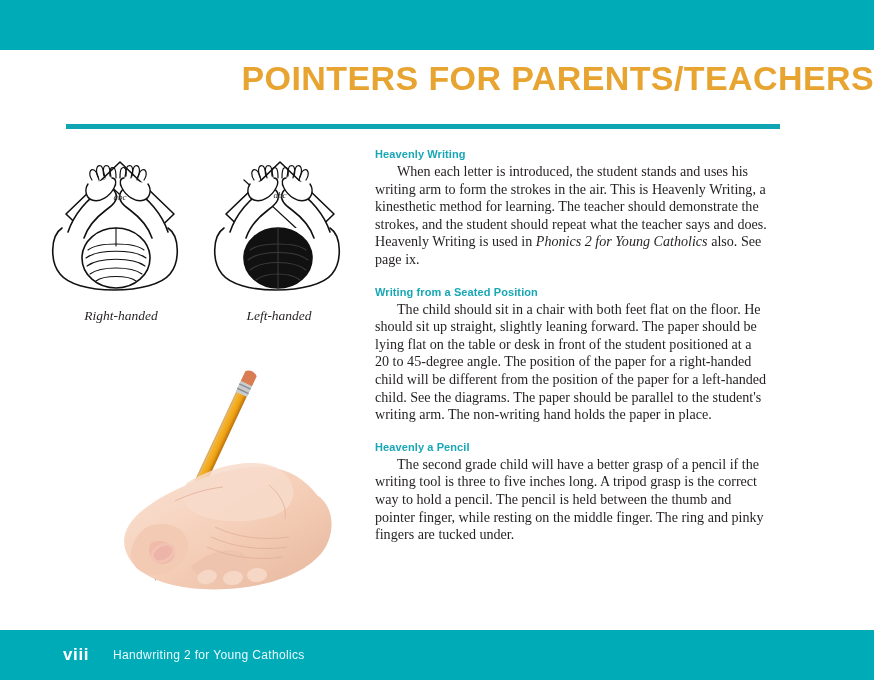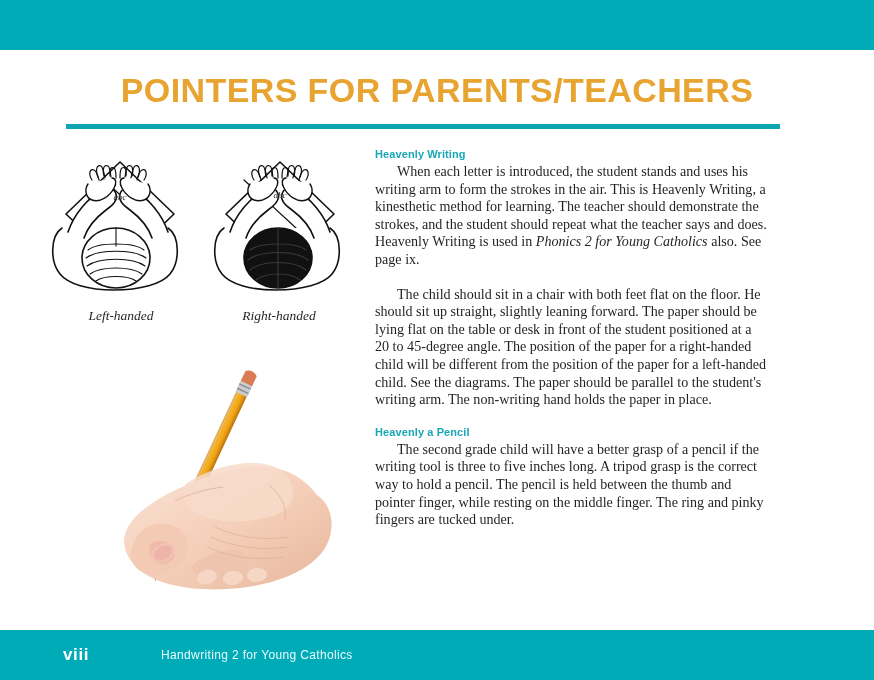--- a/index.html
+++ b/index.html
@@ -22,22 +22,22 @@
     left: 0; right: 0;
     background: #00ABB8;
   }
   .band-top    { top: 0;  height: 50px; }
   .band-bottom { top: 630px; height: 50px; }
 
   
   .page-title {
     position: absolute;
     left: 0; right: 0;
-    top: 70px;
-    text-align: center;
+    top: 58px;
+    text-align: right;
     font-family: "Liberation Sans", sans-serif;
     font-weight: bold;
     font-size: 34px;
     letter-spacing: 0.4px;
     color: #E8A431;
     line-height: 40px;
     white-space: nowrap;
   }
   .title-rule {
     position: absolute;
@@ -117,21 +117,20 @@
   .sec-body i { }
 
   
   .footer-inner {
     position: absolute;
     left: 0; top: 630px;
     height: 50px;
     width: 874px;
     display: flex;
     align-items: center;
-    gap: 48px;
   }
   .folio {
     margin-left: 63px;
     font-family: "Liberation Sans", sans-serif;
     font-weight: bold;
     font-size: 17px;
     color: #ffffff;
     letter-spacing: 0.6px;
   }
   .footer-text {
@@ -218,22 +217,22 @@
             <path d="M44 120 C56 110 88 110 100 120" stroke="#3a3a3a" stroke-width="1.1"></path>
             <path d="M50 130 C60 122 84 122 94 130" stroke="#3a3a3a" stroke-width="1.1"></path>
             <path d="M72 78 L72 138" stroke="#3a3a3a" stroke-width="1.1"></path>
           </g>
           <text x="74" y="48" text-anchor="middle" font-family="Liberation Serif, serif" font-style="italic" font-size="9" fill="#333">abc</text>
         </svg>
       </div>
     </div>
 
     <div class="captions">
+      <div class="caption">Right-handed</div>
       <div class="caption">Left-handed</div>
-      <div class="caption">Right-handed</div>
     </div>
   </div>
 
   <div class="photo-wrap">
     <svg viewBox="0 0 300 250">
       <rect x="0" y="0" width="300" height="250" fill="#ffffff"></rect>
       <defs>
         <linearGradient id="skinG" x1="0" y1="0" x2="1" y2="1">
           <stop offset="0%" stop-color="#FBE3D6"></stop>
           <stop offset="55%" stop-color="#F4CDB6"></stop>
@@ -299,20 +298,21 @@
   </div>
 
   <div class="right-col">
 
     <div class="section">
       <h2 class="sec-head">Heavenly Writing</h2>
       <p class="sec-body"><span>When each letter is introduced, the student stands and uses his writing arm to form the strokes in the air. This is Heavenly Writing, a kinesthetic method for learning. The teacher should demonstrate the strokes, and the student should repeat what the teacher says and does. Heavenly Writing is used in </span><i>Phonics 2 for Young Catholics</i><span> also. See page ix.</span></p>
     </div>
 
     <div class="section">
+      <h2 class="sec-head">Writing from a Seated Position</h2>
       <p class="sec-body">The child should sit in a chair with both feet flat on the floor. He should sit up straight, slightly leaning forward. The paper should be lying flat on the table or desk in front of the student positioned at a 20 to 45-degree angle. The position of the paper for a right-handed child will be different from the position of the paper for a left-handed child. See the diagrams. The paper should be parallel to the student's writing arm. The non-writing hand holds the paper in place.</p>
     </div>
 
     <div class="section">
       <h2 class="sec-head">Heavenly a Pencil</h2>
       <p class="sec-body">The second grade child will have a better grasp of a pencil if the writing tool is three to five inches long. A tripod grasp is the correct way to hold a pencil. The pencil is held between the thumb and pointer finger, while resting on the middle finger. The ring and pinky fingers are tucked under.</p>
     </div>
   </div>
 
   <div class="band band-bottom"></div>

